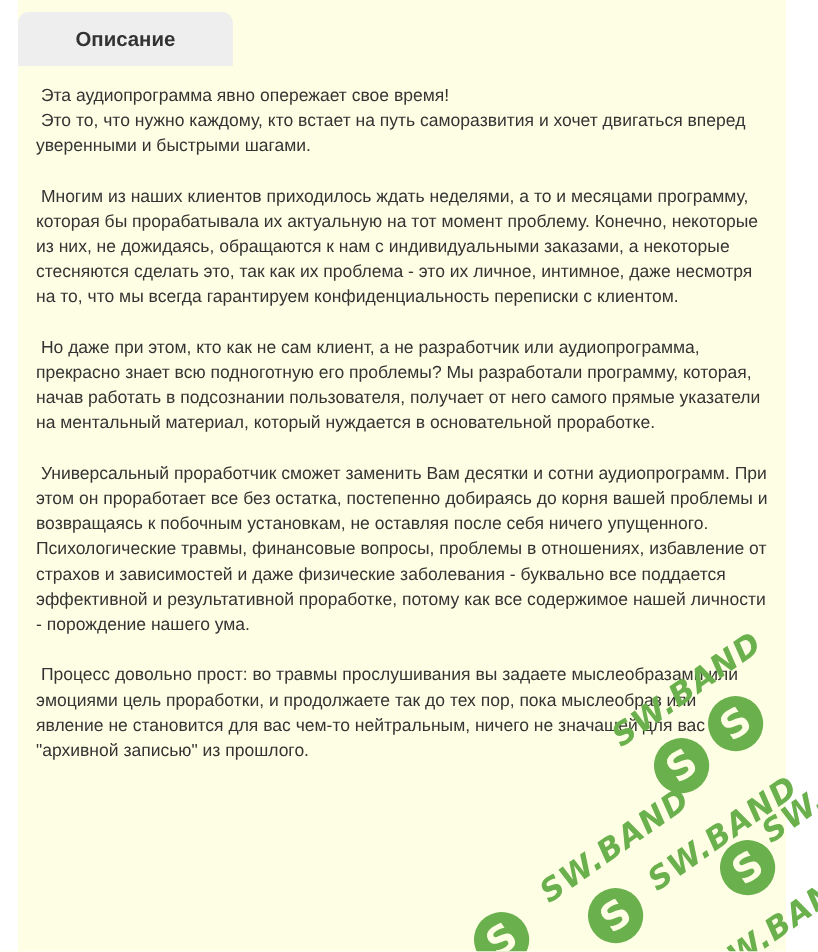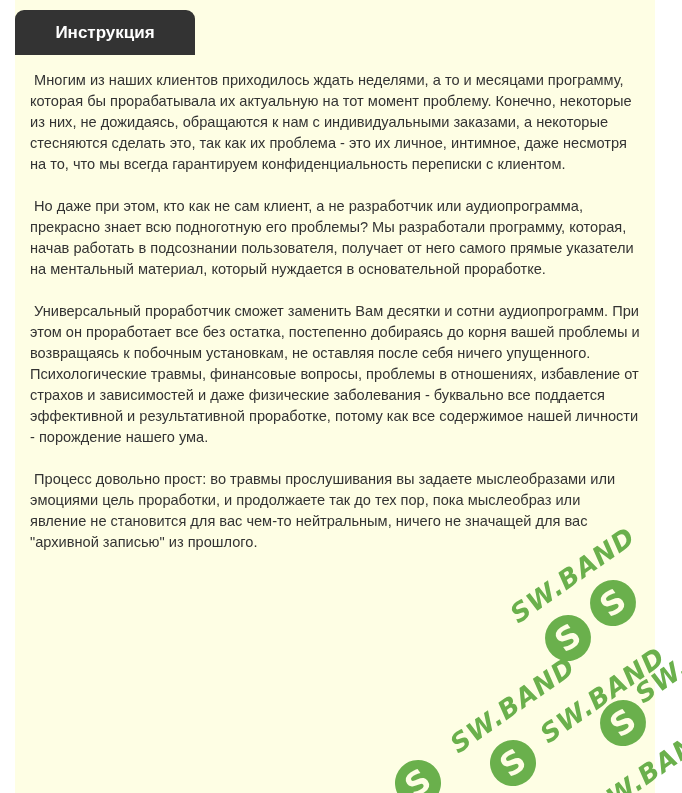--- a/index.html
+++ b/index.html
@@ -35,24 +35,26 @@
     font-family: "DejaVu Sans", sans-serif;
   }
   .wm-text { color: #6ab04c; font-weight: bold; font-size: 26px; font-style: italic; font-family: "DejaVu Sans", sans-serif; letter-spacing: 1px; }
 </style>
 </head>
 <body>
 
 <div class="panel"></div>
 
 <div class="tabs">
-  <div class="tab active">Инструкция</div>
+  <div class="tab inactive">Описание</div>
 </div>
 
 <div class="content">
+  <p> Эта аудиопрограмма явно опережает свое время!
+ Это то, что нужно каждому, кто встает на путь саморазвития и хочет двигаться вперед уверенными и быстрыми шагами.</p>
   <p> Многим из наших клиентов приходилось ждать неделями, а то и месяцами программу, которая бы прорабатывала их актуальную на тот момент проблему. Конечно, некоторые из них, не дожидаясь, обращаются к нам с индивидуальными заказами, а некоторые стесняются сделать это, так как их проблема - это их личное, интимное, даже несмотря на то, что мы всегда гарантируем конфиденциальность переписки с клиентом.</p>
   <p> Но даже при этом, кто как не сам клиент, а не разработчик или аудиопрограмма, прекрасно знает всю подноготную его проблемы? Мы разработали программу, которая, начав работать в подсознании пользователя, получает от него самого прямые указатели на ментальный материал, который нуждается в основательной проработке.</p>
   <p> Универсальный проработчик сможет заменить Вам десятки и сотни аудиопрограмм. При этом он проработает все без остатка, постепенно добираясь до корня вашей проблемы и возвращаясь к побочным установкам, не оставляя после себя ничего упущенного. Психологические травмы, финансовые вопросы, проблемы в отношениях, избавление от страхов и зависимостей и даже физические заболевания - буквально все поддается эффективной и результативной проработке, потому как все содержимое нашей личности - порождение нашего ума.</p>
   <p> Процесс довольно прост: во травмы прослушивания вы задаете мыслеобразами или эмоциями цель проработки, и продолжаете так до тех пор, пока мыслеобраз или явление не становится для вас чем-то нейтральным, ничего не значащей для вас "архивной записью" из прошлого.</p>
 </div>
 
 <div class="watermark">
   <div class="wm-item" style="left:500px; top:560px;">
     <span class="wm-text">SW.BAND</span>
   </div>

